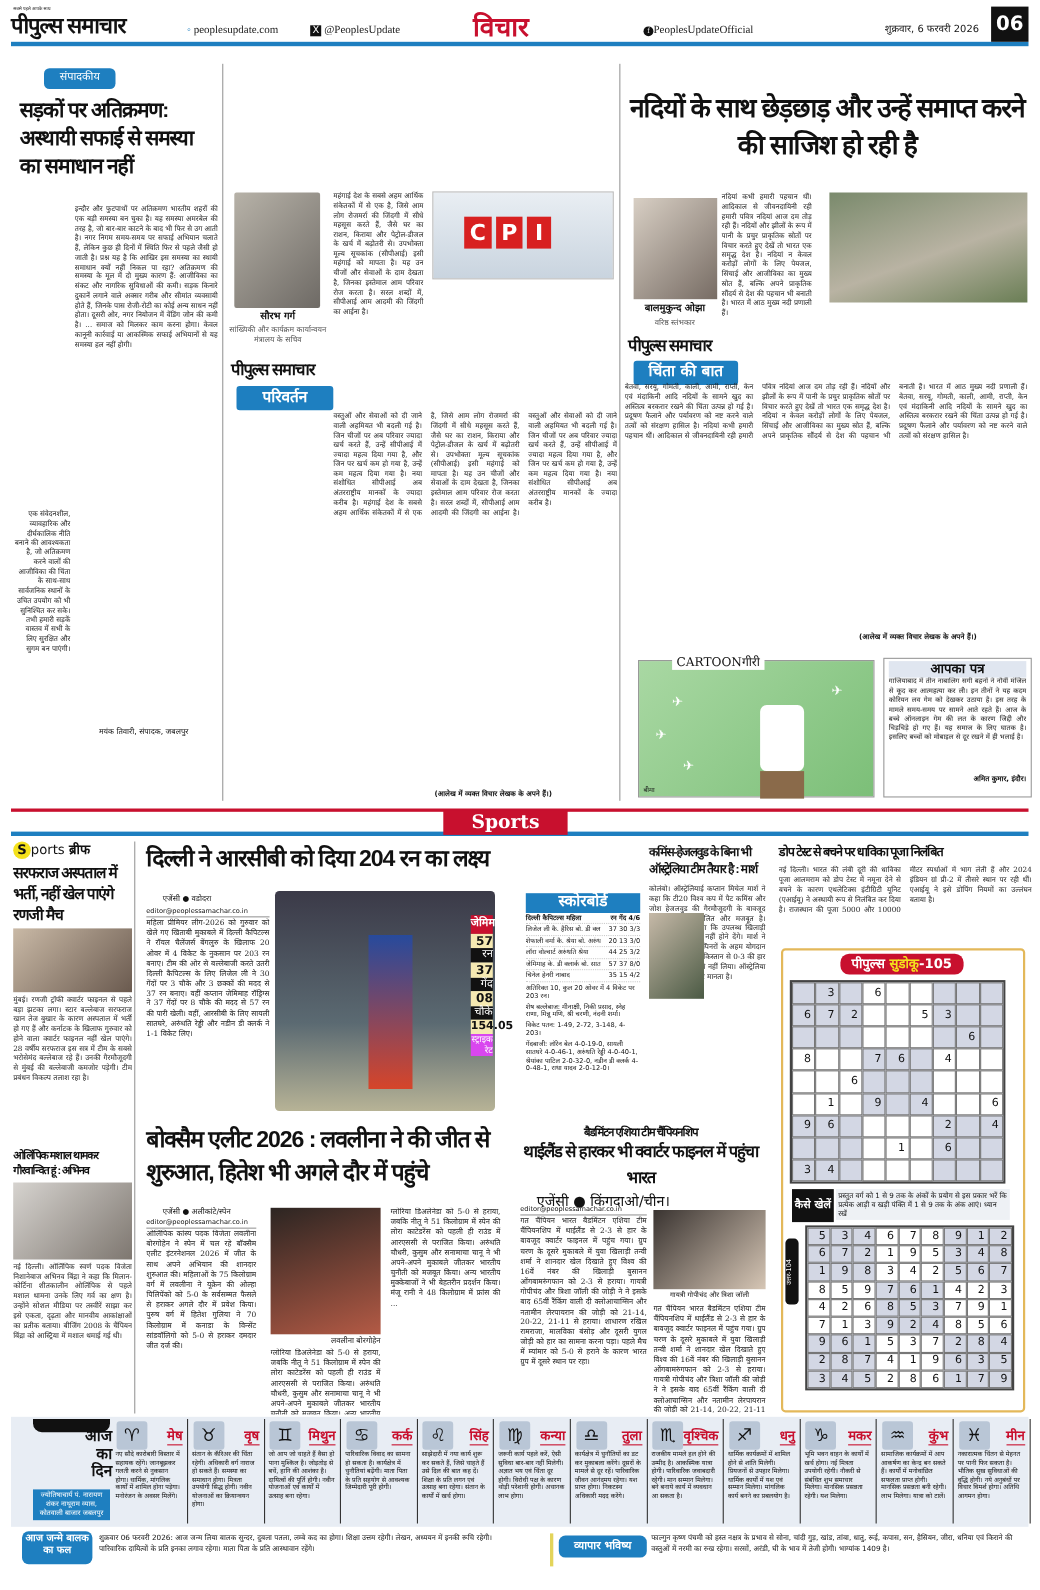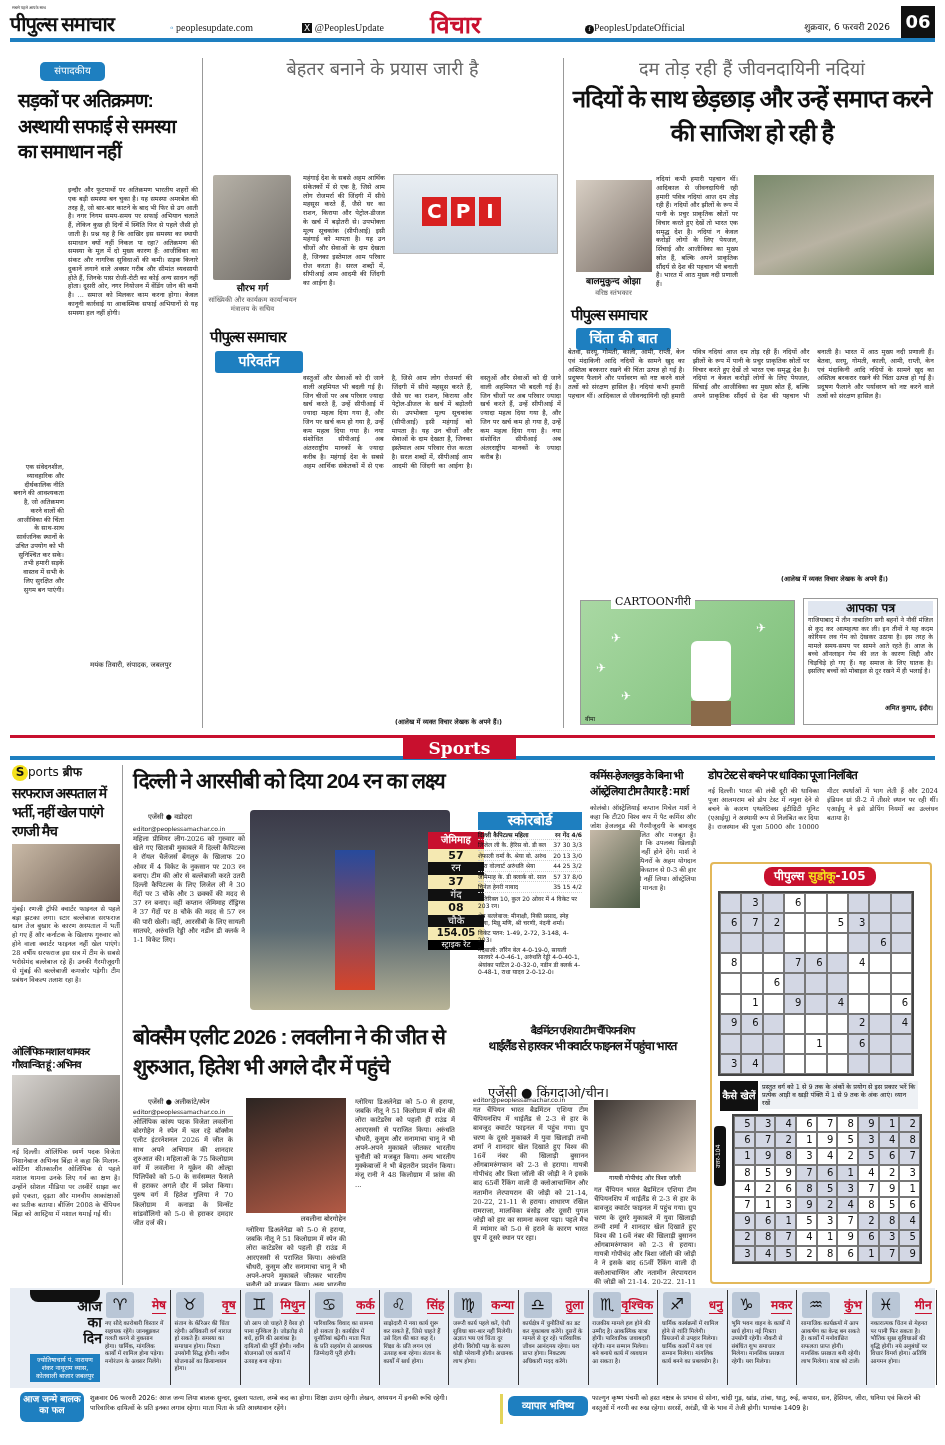--- a/index.html
+++ b/index.html
@@ -37,58 +37,56 @@
 .horo-name{position:absolute;right:4px;top:8px;color:#c8102e;font-size:12px;font-weight:bold;border-bottom:1px solid #c8102e}
 .horo-icon{position:absolute;left:4px;top:2px;width:28px;height:26px;background:#b9c6d6;border-radius:3px;font-size:16px;text-align:center;line-height:26px}
 .horo-text{position:absolute;top:30px;left:3px;right:4px;font-size:6.4px;line-height:1.3}
 </style>
 </head>
 <body>
 
 <div id="masthead" class="abs">
   <div class="abs logo"><small>सबसे पहले आपके साथ</small><span>पीपुल्स समाचार</span></div>
   <div class="abs mh-link" style="left:160px"><span style="color:#1e7fc0">◦ </span><span>peoplesupdate.com</span></div>
-  <div class="abs mh-link" style="left:292px"><span style="background:#111;color:#fff;padding:0 2px;font-family:'DejaVu Sans',sans-serif;font-size:9px">X</span> <span>@PeoplesUpdate</span></div>
+  <div class="abs mh-link" style="left:272px"><span style="background:#111;color:#fff;padding:0 2px;font-family:'DejaVu Sans',sans-serif;font-size:9px">X</span> <span>@PeoplesUpdate</span></div>
   <div class="abs section-name">विचार</div>
   <div class="abs mh-link" style="left:575px"><span style="display:inline-block;width:9px;height:9px;border-radius:50%;background:#111;color:#fff;font-size:7px;text-align:center;line-height:9px">f</span><span>PeoplesUpdateOfficial</span></div>
   <div class="abs datetext">शुक्रवार, 6 फरवरी 2026</div>
   <div class="abs pageno">06</div>
 </div>
 
 <div class="abs" style="left:10px;top:58px;width:190px;height:660px">
   <div class="badge abs" style="left:30px;top:4px;width:65px">संपादकीय</div>
   <div class="abs head-xl" style="left:8px;top:30px;width:180px;font-size:19px;line-height:1.35">सड़कों पर अतिक्रमण: अस्थायी सफाई से समस्या का समाधान नहीं</div>
   <div class="abs bodytext" style="left:58px;top:128px;width:130px;height:495px;overflow:hidden">इन्दौर और फुटपाथों पर अतिक्रमण भारतीय शहरों की एक बड़ी समस्या बन चुका है। यह समस्या अमरबेल की तरह है, जो बार-बार काटने के बाद भी फिर से उग आती है। नगर निगम समय-समय पर सफाई अभियान चलाते हैं, लेकिन कुछ ही दिनों में स्थिति फिर से पहले जैसी हो जाती है। प्रश्न यह है कि आखिर इस समस्या का स्थायी समाधान क्यों नहीं निकल पा रहा? अतिक्रमण की समस्या के मूल में दो मुख्य कारण हैं: आजीविका का संकट और नागरिक सुविधाओं की कमी। सड़क किनारे दुकानें लगाने वाले अक्सर गरीब और सीमांत व्यवसायी होते हैं, जिनके पास रोजी-रोटी का कोई अन्य साधन नहीं होता। दूसरी ओर, नगर नियोजन में वेंडिंग जोन की कमी है। ... समाज को मिलकर काम करना होगा। केवल कानूनी कार्रवाई या आकस्मिक सफाई अभियानों से यह समस्या हल नहीं होगी।</div>
   <div class="abs bodytext" style="left:2px;top:405px;width:52px;height:215px;overflow:hidden;font-size:6.5px;text-align:right">एक संवेदनशील, व्यावहारिक और दीर्घकालिक नीति बनाने की आवश्यकता है, जो अतिक्रमण करने वालों की आजीविका की चिंता के साथ-साथ सार्वजनिक स्थानों के उचित उपयोग को भी सुनिश्चित कर सके। तभी हमारी सड़कें वास्तव में सभी के लिए सुरक्षित और सुगम बन पाएंगी।</div>
   <div class="abs" style="left:80px;top:603px;font-size:7px">मयंक तिवारी, संपादक, जबलपुर</div>
 </div>
 <div class="abs vline" style="left:202px;top:58px;height:670px"></div>
 
 <div class="abs" style="left:205px;top:58px;width:355px;height:670px">
-  <div class="abs kicker" style="left:0;top:0;width:355px">बेहतर बनाने के प्रयास जारी है</div>
   <div class="abs photo" style="left:8px;top:117px;width:78px;height:105px;border-radius:2px"></div>
   <div class="abs caption-name" style="left:0;top:225px;width:95px">सौरभ गर्ग</div>
   <div class="abs caption-role" style="left:0;top:238px;width:95px">सांख्यिकी और कार्यक्रम कार्यान्वयन मंत्रालय के सचिव</div>
   <div class="abs logo" style="left:5px;top:270px;font-size:15px;position:absolute">पीपुल्स समाचार</div>
   <div class="abs tagbox" style="left:10px;top:293px;width:88px">परिवर्तन</div>
   <div class="abs bodytext" style="left:98px;top:116px;width:82px;height:200px;overflow:hidden">महंगाई देश के सबसे अहम आर्थिक संकेतकों में से एक है, जिसे आम लोग रोजमर्रा की जिंदगी में सीधे महसूस करते हैं, जैसे घर का राशन, किराया और पेट्रोल-डीजल के खर्च में बढ़ोतरी से। उपभोक्ता मूल्य सूचकांक (सीपीआई) इसी महंगाई को मापता है। यह उन चीजों और सेवाओं के दाम देखता है, जिनका इस्तेमाल आम परिवार रोज करता है। सरल शब्दों में, सीपीआई आम आदमी की जिंदगी का आईना है।</div>
   <div class="abs" style="left:188px;top:116px;width:165px;height:80px;background:linear-gradient(#e9eef3,#c9d4df);border:1px solid #bbb">
     <div style="position:absolute;left:28px;top:22px;display:flex;gap:4px">
       <span style="background:#d82020;color:#fff;font-size:20px;font-weight:bold;padding:2px 5px">C</span>
       <span style="background:#d82020;color:#fff;font-size:20px;font-weight:bold;padding:2px 5px">P</span>
       <span style="background:#d82020;color:#fff;font-size:20px;font-weight:bold;padding:2px 7px">I</span>
     </div>
   </div>
   <div class="abs bodytext" style="left:98px;top:316px;width:258px;height:340px;overflow:hidden;column-count:3;column-gap:8px"><span>वस्तुओं और सेवाओं को दी जाने वाली अहमियत भी बदली गई है। जिन चीजों पर अब परिवार ज्यादा खर्च करते हैं, उन्हें सीपीआई में ज्यादा महत्व दिया गया है, और जिन पर खर्च कम हो गया है, उन्हें कम महत्व दिया गया है। नया संशोधित सीपीआई अब अंतरराष्ट्रीय मानकों के ज्यादा करीब है।</span> <span>महंगाई देश के सबसे अहम आर्थिक संकेतकों में से एक है, जिसे आम लोग रोजमर्रा की जिंदगी में सीधे महसूस करते हैं, जैसे घर का राशन, किराया और पेट्रोल-डीजल के खर्च में बढ़ोतरी से। उपभोक्ता मूल्य सूचकांक (सीपीआई) इसी महंगाई को मापता है। यह उन चीजों और सेवाओं के दाम देखता है, जिनका इस्तेमाल आम परिवार रोज करता है। सरल शब्दों में, सीपीआई आम आदमी की जिंदगी का आईना है।</span> <span>वस्तुओं और सेवाओं को दी जाने वाली अहमियत भी बदली गई है। जिन चीजों पर अब परिवार ज्यादा खर्च करते हैं, उन्हें सीपीआई में ज्यादा महत्व दिया गया है, और जिन पर खर्च कम हो गया है, उन्हें कम महत्व दिया गया है। नया संशोधित सीपीआई अब अंतरराष्ट्रीय मानकों के ज्यादा करीब है।</span></div>
   <div class="abs" style="left:190px;top:660px;font-size:6.5px;font-weight:bold">(आलेख में व्यक्त विचार लेखक के अपने हैं।)</div>
 </div>
 <div class="abs vline" style="left:563px;top:58px;height:670px"></div>
 
 <div class="abs" style="left:566px;top:58px;width:372px;height:670px">
-  <div class="abs kicker" style="left:0;top:0;width:372px">दम तोड़ रही हैं जीवनदायिनी नदियां</div>
   <div class="abs head-xl" style="left:0;top:24px;width:372px;font-size:24px;line-height:1.4;text-align:center">नदियों के साथ छेड़छाड़ और उन्हें समाप्त करने की साजिश हो रही है</div>
   <div class="abs photo" style="left:10px;top:122px;width:76px;height:92px;background:linear-gradient(135deg,#d8cfc4,#776c64)"></div>
   <div class="abs caption-name" style="left:0;top:218px;width:95px">बालमुकुन्द ओझा</div>
   <div class="abs caption-role" style="left:0;top:231px;width:95px">वरिष्ठ स्तंभकार</div>
   <div class="abs logo" style="left:5px;top:248px;font-size:15px;position:absolute">पीपुल्स समाचार</div>
   <div class="abs tagbox" style="left:10px;top:270px;width:95px">चिंता की बात</div>
   <div class="abs bodytext" style="left:90px;top:117px;width:82px;height:180px;overflow:hidden">नदियां कभी हमारी पहचान थीं। आदिकाल से जीवनदायिनी रही हमारी पवित्र नदियां आज दम तोड़ रही हैं। नदियों और झीलों के रूप में पानी के प्रचुर प्राकृतिक स्रोतों पर विचार करते हुए देखें तो भारत एक समृद्ध देश है। नदियां न केवल करोड़ों लोगों के लिए पेयजल, सिंचाई और आजीविका का मुख्य स्रोत हैं, बल्कि अपने प्राकृतिक सौंदर्य से देश की पहचान भी बनाती है। भारत में आठ मुख्य नदी प्रणाली हैं।</div>
   <div class="abs" style="left:188px;top:117px;width:180px;height:100px;background:linear-gradient(160deg,#7a8a6c,#b9b3a3 55%,#6a7e55)"></div>
   <div class="abs bodytext" style="left:2px;top:290px;width:366px;height:220px;overflow:hidden;column-count:3;column-gap:8px"><span>बेतवा, सरयू, गोमती, काली, आमी, राप्ती, केन एवं मंदाकिनी आदि नदियों के सामने खुद का अस्तित्व बरकरार रखने की चिंता उत्पन्न हो गई है। प्रदूषण फैलाने और पर्यावरण को नष्ट करने वाले तत्वों को संरक्षण हासिल है।</span> <span>नदियां कभी हमारी पहचान थीं। आदिकाल से जीवनदायिनी रही हमारी पवित्र नदियां आज दम तोड़ रही हैं। नदियों और झीलों के रूप में पानी के प्रचुर प्राकृतिक स्रोतों पर विचार करते हुए देखें तो भारत एक समृद्ध देश है। नदियां न केवल करोड़ों लोगों के लिए पेयजल, सिंचाई और आजीविका का मुख्य स्रोत हैं, बल्कि अपने प्राकृतिक सौंदर्य से देश की पहचान भी बनाती है। भारत में आठ मुख्य नदी प्रणाली हैं।</span> <span>बेतवा, सरयू, गोमती, काली, आमी, राप्ती, केन एवं मंदाकिनी आदि नदियों के सामने खुद का अस्तित्व बरकरार रखने की चिंता उत्पन्न हो गई है। प्रदूषण फैलाने और पर्यावरण को नष्ट करने वाले तत्वों को संरक्षण हासिल है।</span></div>
   <div class="abs" style="left:215px;top:517px;font-size:6.5px;font-weight:bold">(आलेख में व्यक्त विचार लेखक के अपने हैं।)</div>
@@ -126,30 +124,30 @@
 </div>
 <div class="abs vline" style="left:122px;top:765px;height:520px"></div>
 
 <div class="abs head-xl" style="left:133px;top:768px;width:455px;font-size:21px">दिल्ली ने आरसीबी को दिया 204 रन का लक्ष्य</div>
 <div class="abs" style="left:148px;top:813px;font-size:7px">एजेंसी ● वडोदरा</div>
 <div class="abs" style="left:133px;top:825px;width:112px;font-size:6px;border-bottom:1px solid #999">editor@peoplessamachar.co.in</div>
 <div class="abs bodytext" style="left:133px;top:835px;width:112px;height:180px;overflow:hidden;font-size:6.8px">महिला प्रीमियर लीग-2026 को गुरुवार को खेले गए खिताबी मुकाबले में दिल्ली कैपिटल्स ने रॉयल चैलेंजर्स बेंगलुरु के खिलाफ 20 ओवर में 4 विकेट के नुकसान पर 203 रन बनाए। टीम की ओर से बल्लेबाजी करते उतरी दिल्ली कैपिटल्स के लिए लिजेल ली ने 30 गेंदों पर 3 चौके और 3 छक्कों की मदद से 37 रन बनाए। वहीं कप्तान जेमिमाह रॉड्रिग्स ने 37 गेंदों पर 8 चौके की मदद से 57 रन की पारी खेली। वहीं, आरसीबी के लिए सायली सातघरे, अरुंधति रेड्डी और नडीन डी क्लर्क ने 1-1 विकेट लिए।</div>
 <div class="abs" style="left:250px;top:810px;width:200px;height:200px;background:linear-gradient(180deg,#3b3a48,#5b6a72 60%,#b7b396);border-radius:4px">
   <div class="abs" style="left:85px;top:40px;width:40px;height:140px;background:linear-gradient(#274a9c,#d6452a)"></div>
 </div>
-<div class="abs" style="left:428px;top:832px;width:56px;text-align:center">
+<div class="abs" style="left:428px;top:832px;width:20px;text-align:right">
   <div style="background:#c8102e;color:#fff;font-size:10px;font-weight:bold;padding:2px 0">जेमिमाह</div>
   <div style="background:#f5e9b2;font-size:11px;font-weight:bold">57</div>
   <div style="background:#111;color:#fff;font-size:10px">रन</div>
   <div style="background:#f5e9b2;font-size:11px;font-weight:bold">37</div>
   <div style="background:#111;color:#fff;font-size:10px">गेंद</div>
   <div style="background:#f5e9b2;font-size:11px;font-weight:bold">08</div>
   <div style="background:#111;color:#fff;font-size:10px">चौके</div>
   <div style="background:#f5e9b2;font-size:10px;font-weight:bold">154.05</div>
-  <div style="background:#000000;color:#fff;font-size:8px">स्ट्राइक रेट</div>
+  <div style="background:#d946ef;color:#fff;font-size:8px">स्ट्राइक रेट</div>
 </div>
 
 <div class="abs" style="left:478px;top:812px;width:104px;height:205px">
   <div class="scorebox">स्कोरबोर्ड</div>
   <div class="score-row" style="font-weight:bold">
       <span>दिल्ली कैपिटल्स महिला</span>
       <span><span>रन</span> <span>गेंद</span> <span>4/6</span></span>
     </div>
   <div id="score-rows">
       <div class="score-row">
@@ -367,21 +365,21 @@
 <div class="abs" style="left:148px;top:1098px;font-size:7px">एजेंसी ● अलीकांटे/स्पेन</div>
 <div class="abs" style="left:133px;top:1108px;width:100px;font-size:6px;border-bottom:1px solid #999">editor@peoplessamachar.co.in</div>
 <div class="abs bodytext" style="left:133px;top:1118px;width:100px;height:165px;overflow:hidden;font-size:6.8px">ओलिंपिक कांस्य पदक विजेता लवलीना बोरगोहेन ने स्पेन में चल रहे बॉक्सैम एलीट इंटरनेशनल 2026 में जीत के साथ अपने अभियान की शानदार शुरुआत की। महिलाओं के 75 किलोग्राम वर्ग में लवलीना ने यूक्रेन की ओल्हा पिलिपेंको को 5-0 के सर्वसम्मत फैसले से हराकर अगले दौर में प्रवेश किया। पुरुष वर्ग में हितेश गुलिया ने 70 किलोग्राम में कनाडा के विन्सेंट सांडवॉलिगो को 5-0 से हराकर दमदार जीत दर्ज की।</div>
 <div class="abs photo" style="left:246px;top:1098px;width:100px;height:115px;background:linear-gradient(160deg,#2c2522,#b35a45)"></div>
 <div class="abs" style="left:246px;top:1215px;width:100px;text-align:right;font-size:7px">लवलीना बोरगोहेन</div>
 <div class="abs bodytext" style="left:246px;top:1226px;width:100px;height:60px;overflow:hidden;font-size:6.8px">ग्लोरिया डिअलेनेडा को 5-0 से हराया, जबकि नीतू ने 51 किलोग्राम में स्पेन की लोरा काटेडरेंस को पहली ही राउंड में आरएससी से पराजित किया। अरुंधति चौधरी, कुसुम और सनामाचा चानू ने भी अपने-अपने मुकाबले जीतकर भारतीय चुनौती को मजबूत किया। अन्य भारतीय मुक्केबाजों ने भी बेहतरीन प्रदर्शन किया। मंजू रानी ने 48 किलोग्राम में फ्रांस की ...</div>
 <div class="abs bodytext" style="left:355px;top:1098px;width:100px;height:185px;overflow:hidden;font-size:6.8px">ग्लोरिया डिअलेनेडा को 5-0 से हराया, जबकि नीतू ने 51 किलोग्राम में स्पेन की लोरा काटेडरेंस को पहली ही राउंड में आरएससी से पराजित किया। अरुंधति चौधरी, कुसुम और सनामाचा चानू ने भी अपने-अपने मुकाबले जीतकर भारतीय चुनौती को मजबूत किया। अन्य भारतीय मुक्केबाजों ने भी बेहतरीन प्रदर्शन किया। मंजू रानी ने 48 किलोग्राम में फ्रांस की ...</div>
 
 <div class="abs" style="left:465px;top:1024px;width:235px;text-align:center">
   <div class="head-xl" style="font-size:10.5px">बैडमिंटन एशिया टीम चैंपियनशिप</div>
-  <div class="head-xl" style="font-size:12px;line-height:1.5">थाईलैंड से हारकर भी क्वार्टर फाइनल में पहुंचा भारत</div>
+  <div class="head-xl" style="font-size:15px;line-height:1.5">थाईलैंड से हारकर भी क्वार्टर फाइनल में पहुंचा भारत</div>
 </div>
 <div class="abs" style="left:488px;top:1085px;font-size:13px">एजेंसी ● किंगदाओ/चीन।</div>
 <div class="abs" style="left:473px;top:1096px;width:115px;font-size:6px;border-bottom:1px solid #999">editor@peoplessamachar.co.in</div>
 <div class="abs bodytext" style="left:473px;top:1106px;width:115px;height:178px;overflow:hidden;font-size:6.8px">गत चैंपियन भारत बैडमिंटन एशिया टीम चैंपियनशिप में थाईलैंड से 2-3 से हार के बावजूद क्वार्टर फाइनल में पहुंच गया। ग्रुप चरण के दूसरे मुकाबले में युवा खिलाड़ी तन्वी शर्मा ने शानदार खेल दिखाते हुए विश्व की 16वें नंबर की खिलाड़ी बुसानन ओंगबामरुंगफान को 2-3 से हराया। गायत्री गोपीचंद और त्रिशा जॉली की जोड़ी ने ने इसके बाद 65वीं रैंकिंग वाली दी क्लोआचाग्सिन और नतामीन लेरपायरान की जोड़ी को 21-14, 20-22, 21-11 से हराया। शाधारण रखिल रामराजा, मालविका बंसोड़ और दूसरी युगल जोड़ी को हार का सामना करना पड़ा। पहले मैच में म्यांमार को 5-0 से हराने के कारण भारत ग्रुप में दूसरे स्थान पर रहा।</div>
 <div class="abs photo" style="left:594px;top:1100px;width:102px;height:72px;background:linear-gradient(135deg,#3a3431,#d6c6b5)"></div>
 <div class="abs" style="left:594px;top:1174px;width:102px;text-align:center;font-size:6.3px">गायत्री गोपीचंद और त्रिशा जॉली</div>
 <div class="abs bodytext" style="left:594px;top:1186px;width:102px;height:98px;overflow:hidden;font-size:6.8px">गत चैंपियन भारत बैडमिंटन एशिया टीम चैंपियनशिप में थाईलैंड से 2-3 से हार के बावजूद क्वार्टर फाइनल में पहुंच गया। ग्रुप चरण के दूसरे मुकाबले में युवा खिलाड़ी तन्वी शर्मा ने शानदार खेल दिखाते हुए विश्व की 16वें नंबर की खिलाड़ी बुसानन ओंगबामरुंगफान को 2-3 से हराया। गायत्री गोपीचंद और त्रिशा जॉली की जोड़ी ने ने इसके बाद 65वीं रैंकिंग वाली दी क्लोआचाग्सिन और नतामीन लेरपायरान की जोड़ी को 21-14, 20-22, 21-11 से हराया। शाधारण रखिल रामराजा, मालविका बंसोड़ और दूसरी युगल जोड़ी को हार का सामना करना पड़ा। पहले मैच में म्यांमार को 5-0 से हराने के कारण भारत ग्रुप में दूसरे स्थान पर रहा।</div>
 
 <div class="abs" style="left:10px;top:1288px;width:925px;height:100px;background:#e8edf4"></div>
 <div class="abs" style="left:30px;top:1290px;width:70px;height:12px;background:#111;border-radius:0 0 8px 8px"></div>

